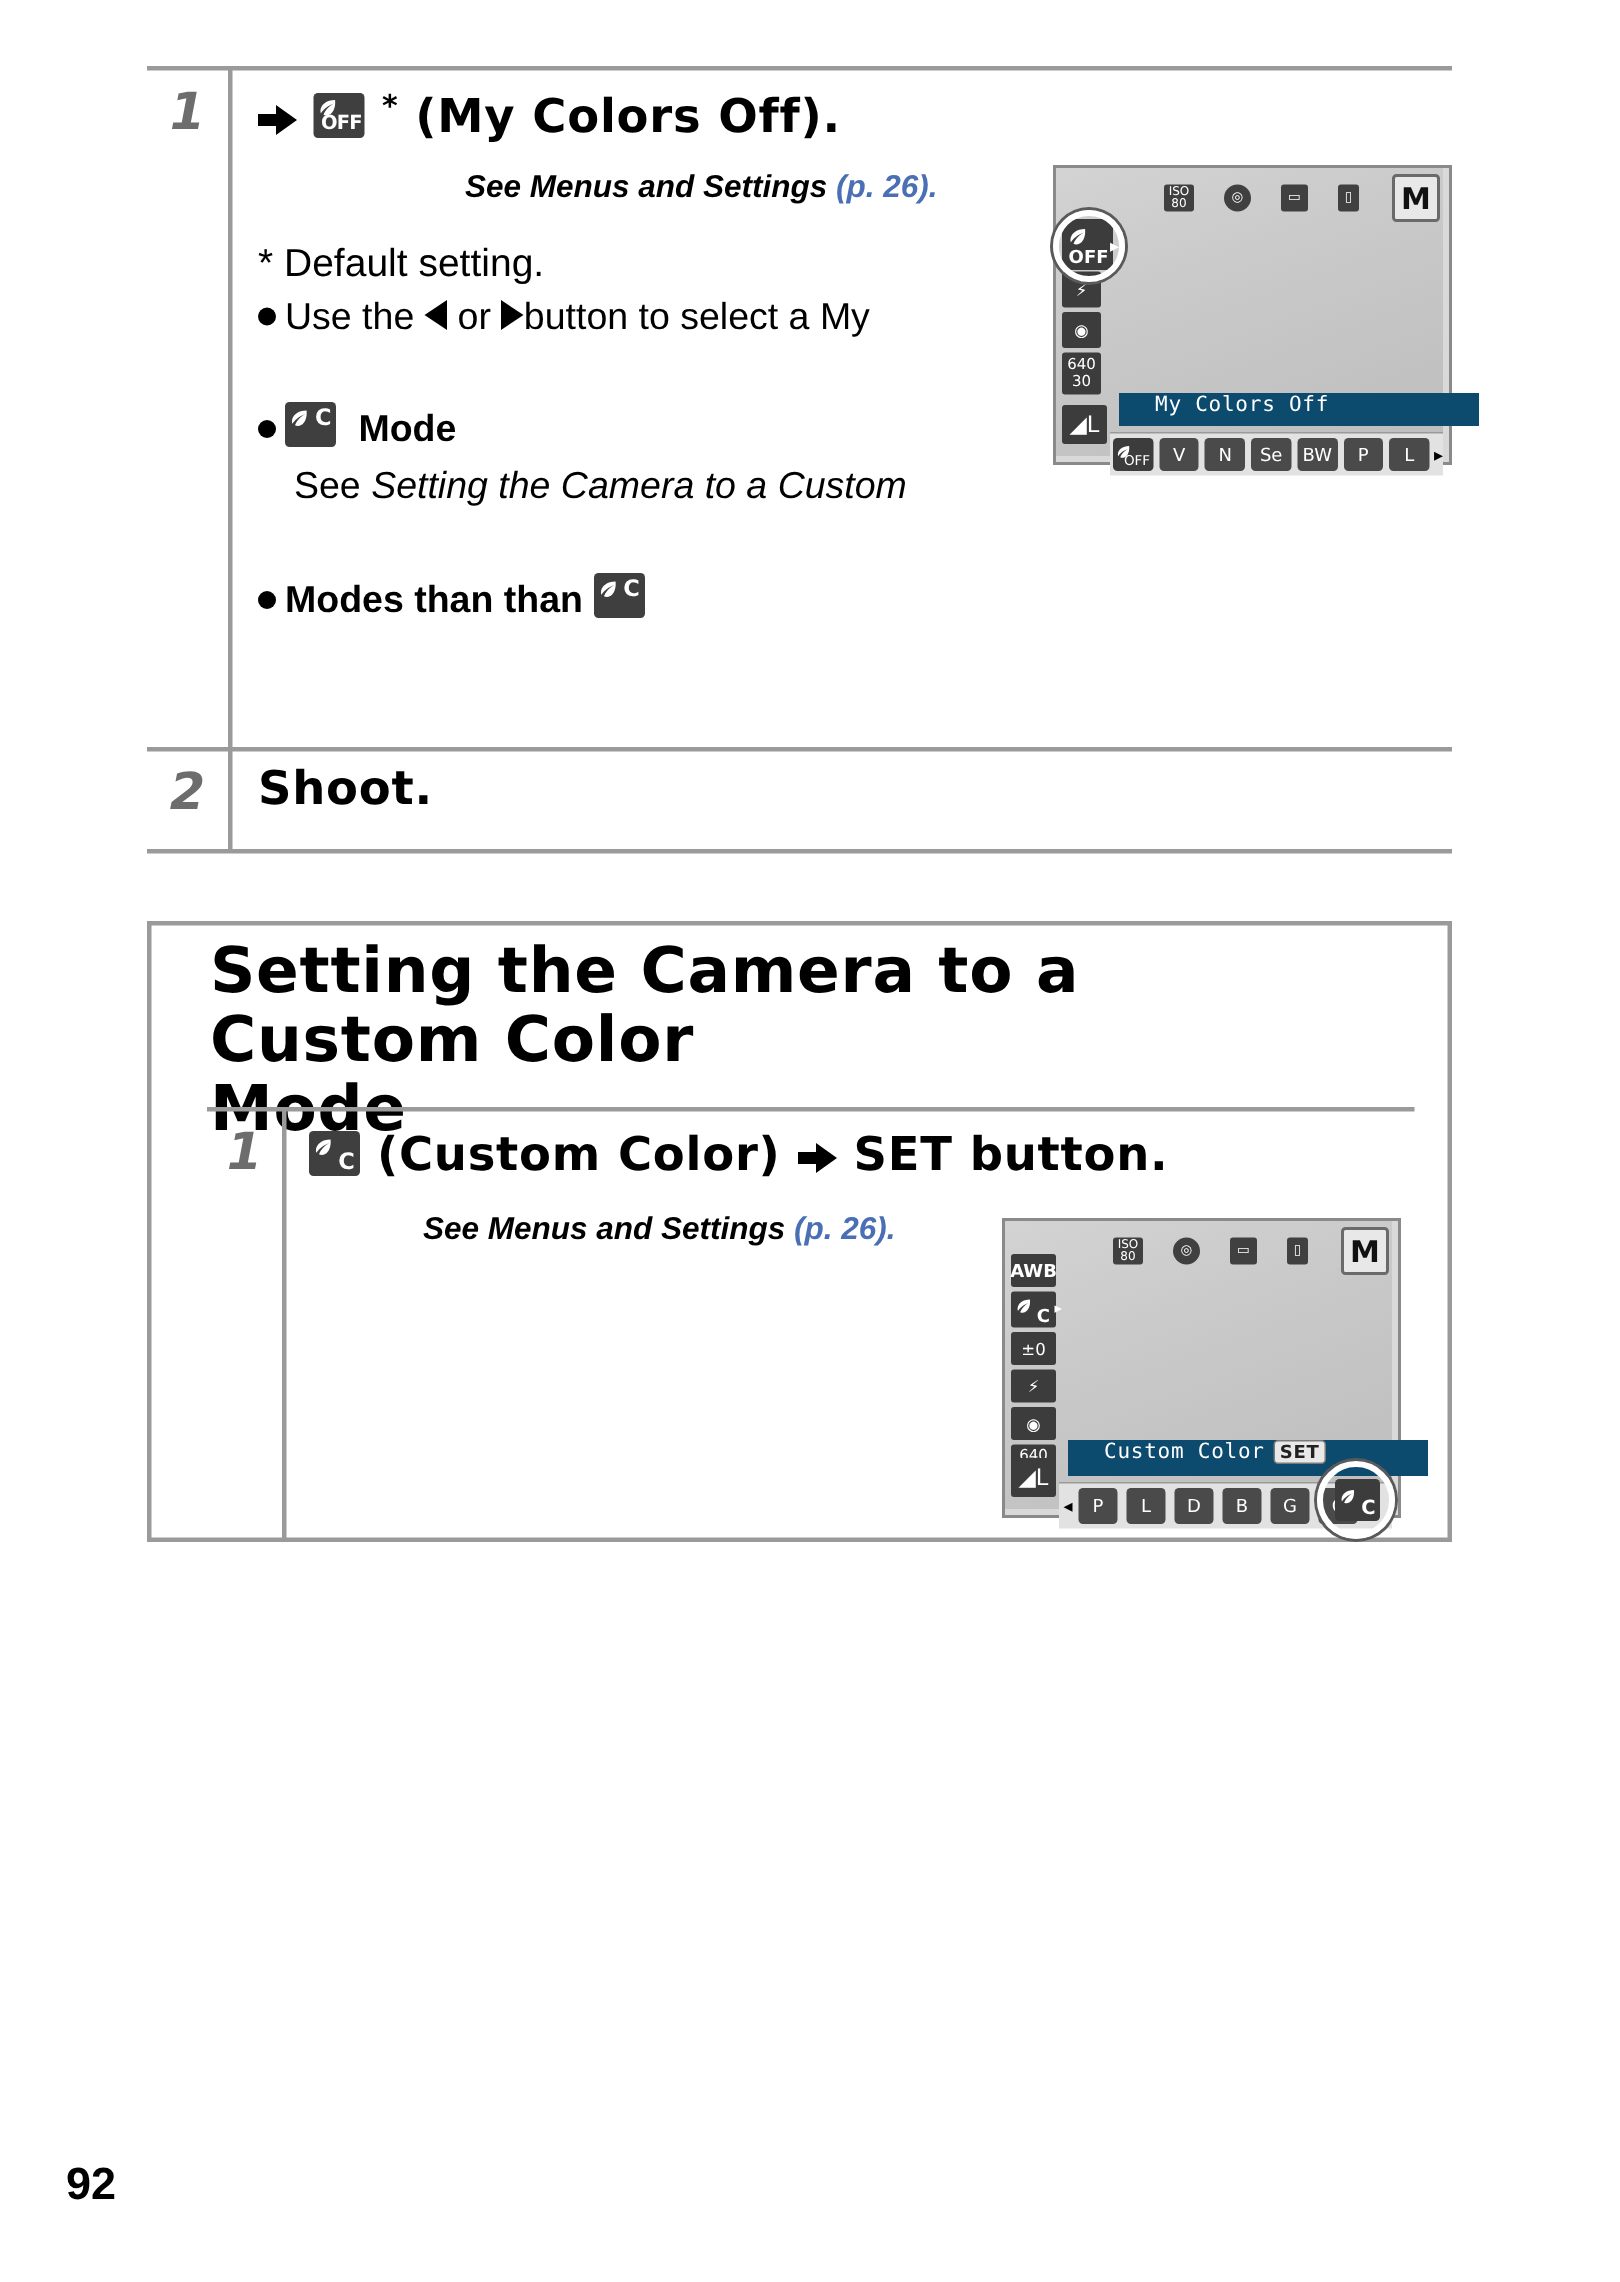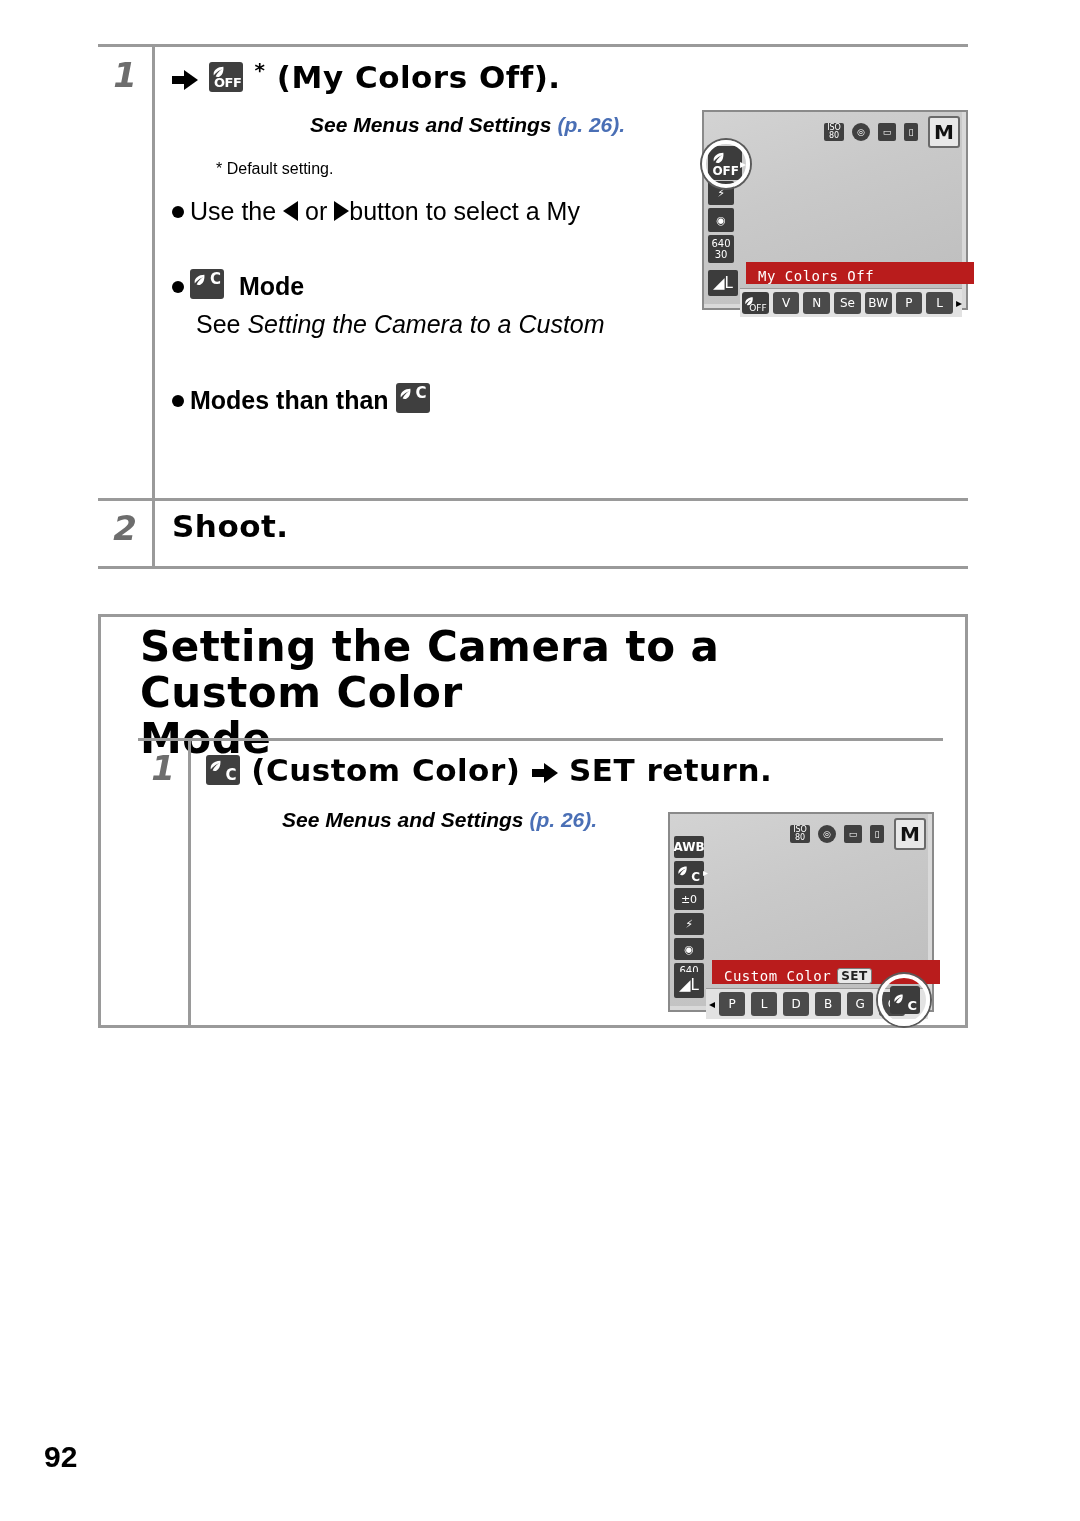--- a/index.html
+++ b/index.html
@@ -56,23 +56,22 @@
     position: absolute;
     font-family: "Liberation Sans", sans-serif;
     font-style: italic;
     font-weight: bold;
     font-size: 21px;
     white-space: nowrap;
   }
   .note-italic .pg { color: #4a6fb5; font-style: italic; }
   .plain {
     position: absolute;
-    font-size: 16px;
+    font-size: 26px;
     font-family: "Liberation Sans", sans-serif;
-    margin-left: 44px;
   }
   .body-text {
     position: absolute;
     font-size: 25px;
     line-height: 38px;
     font-family: "Liberation Sans", sans-serif;
   }
   .bold { font-weight: bold; }
   .ital { font-style: italic; }
   .blue { color: #4a6fb5; }
@@ -192,21 +191,21 @@
     border: 2px solid #8a8a8a;
   }
   .lcd-photo {
     position: absolute;
     background: linear-gradient(160deg, #d3d3d3 0%, #c9c9c9 40%, #bdbdbd 100%);
   }
   .lcd-topbar {
     position: absolute;
     right: 4px;
     display: flex;
-    gap: 8px;
+    gap: 20px;
     align-items: center;
   }
   .tiny-icon {
     background: #404040;
     color: #fff;
     font-size: 9px;
     font-family: "DejaVu Sans", sans-serif;
     display: flex;
     align-items: center;
     justify-content: center;
@@ -235,27 +234,27 @@
     border-radius: 2px;
     font-family: "DejaVu Sans", sans-serif;
     font-size: 11px;
     display: flex;
     align-items: center;
     justify-content: center;
     position: relative;
   }
   .label-strip {
     position: absolute;
-    background: #b91c1c;
+    background: #0c4a6e;
     color: #ffffff;
     font-family: "DejaVu Sans Mono", monospace;
     font-size: 14px;
     display: flex;
-    align-items: flex-end;
-    padding-left: 12px;
+    align-items: flex-start;
+    padding-left: 24px;
     letter-spacing: 0.5px;
   }
   .bottom-strip {
     position: absolute;
     background: #efefef;
     border-top: 1px solid #9a9a9a;
     display: flex;
     align-items: center;
   }
   .opt {
@@ -439,21 +438,21 @@
       <span class="leaf">
         <svg class="leafsvg" viewBox="0 0 16 16" width="13" height="13">
             <path d="M14 2C7 2 2 6 2 11c0 1 .4 2 .4 2S5 8 13 5c0 0-6 3-8.5 9.2C6 15 8 15 9.5 14 13 12.4 14.6 7 14 2z" fill="#fff"></path>
           </svg>
       </span>
       <span class="lbl">C</span>
     </span>
     <span>(Custom Color)</span>
     <span class="arrow-blk"></span>
     <span>SET</span>
-    <span>return.</span>
+    <span>button.</span>
   </div>
 
   <div class="note-italic" style="left:282px; top:808px;">
     <span>See Menus and Settings </span><span class="pg">(p. 26).</span>
   </div>
 
   <div class="lcd" style="left:668px; top:812px; width:262px; height:196px;">
     <div class="lcd-photo" style="left:0; top:0; width:258px; height:192px;"></div>
 
     <div class="lcd-topbar" style="top:4px; right:6px;">

